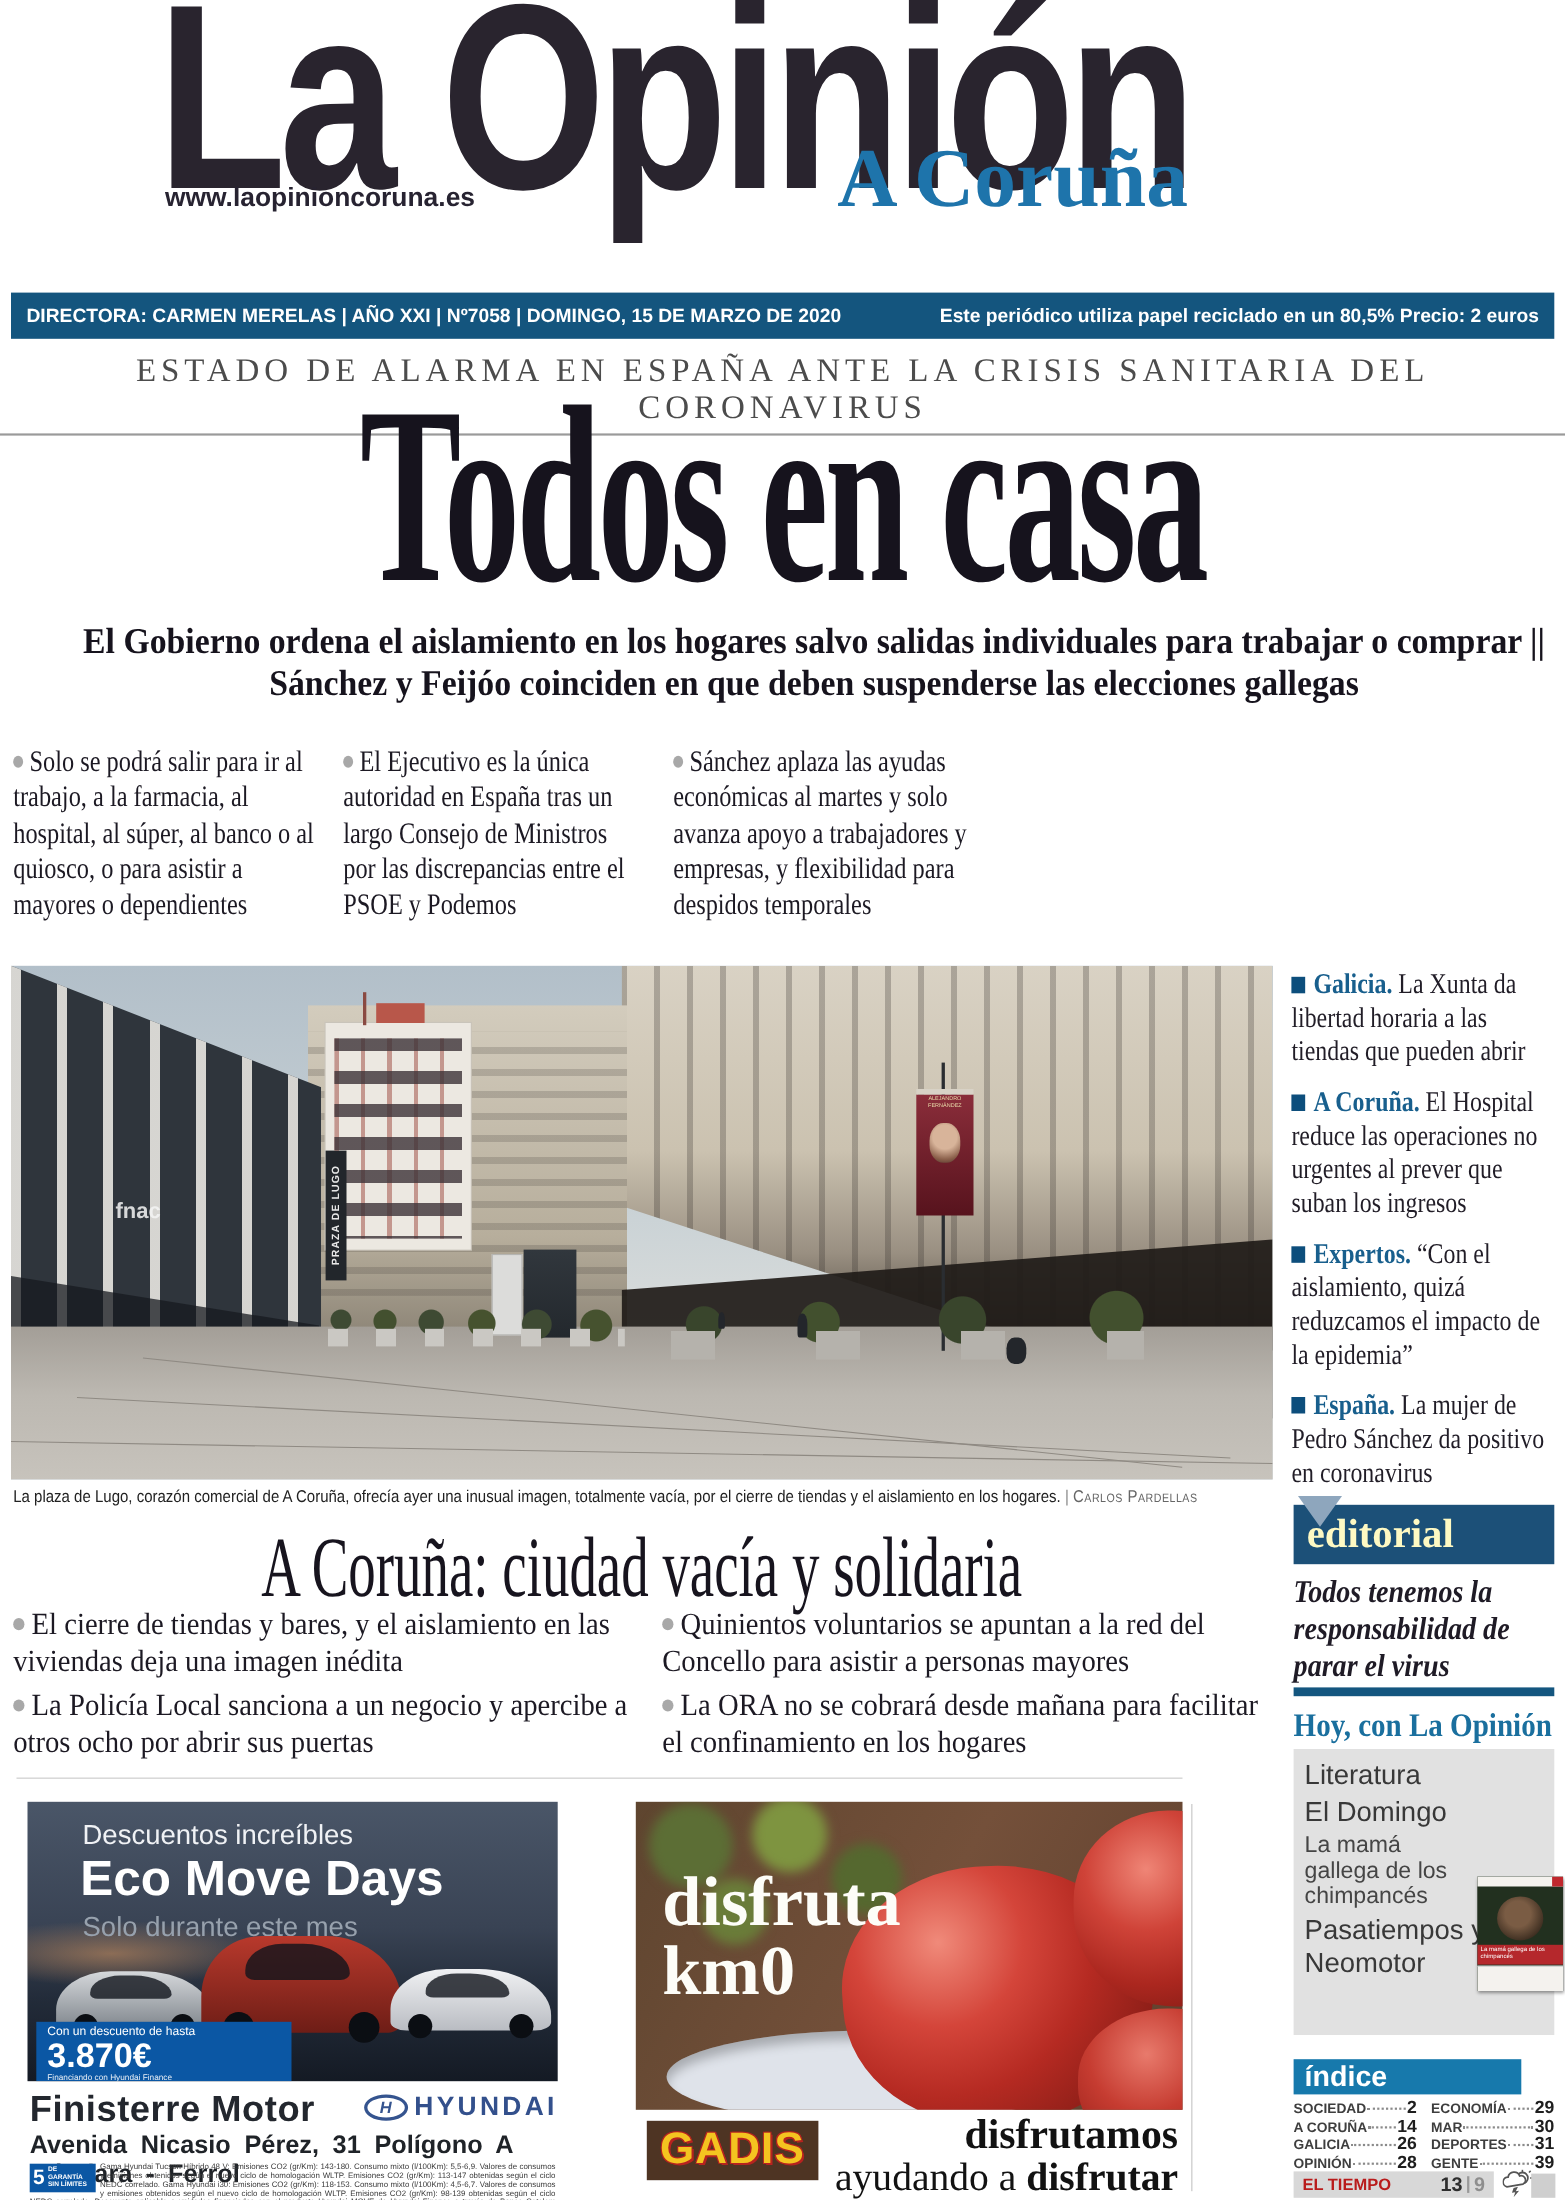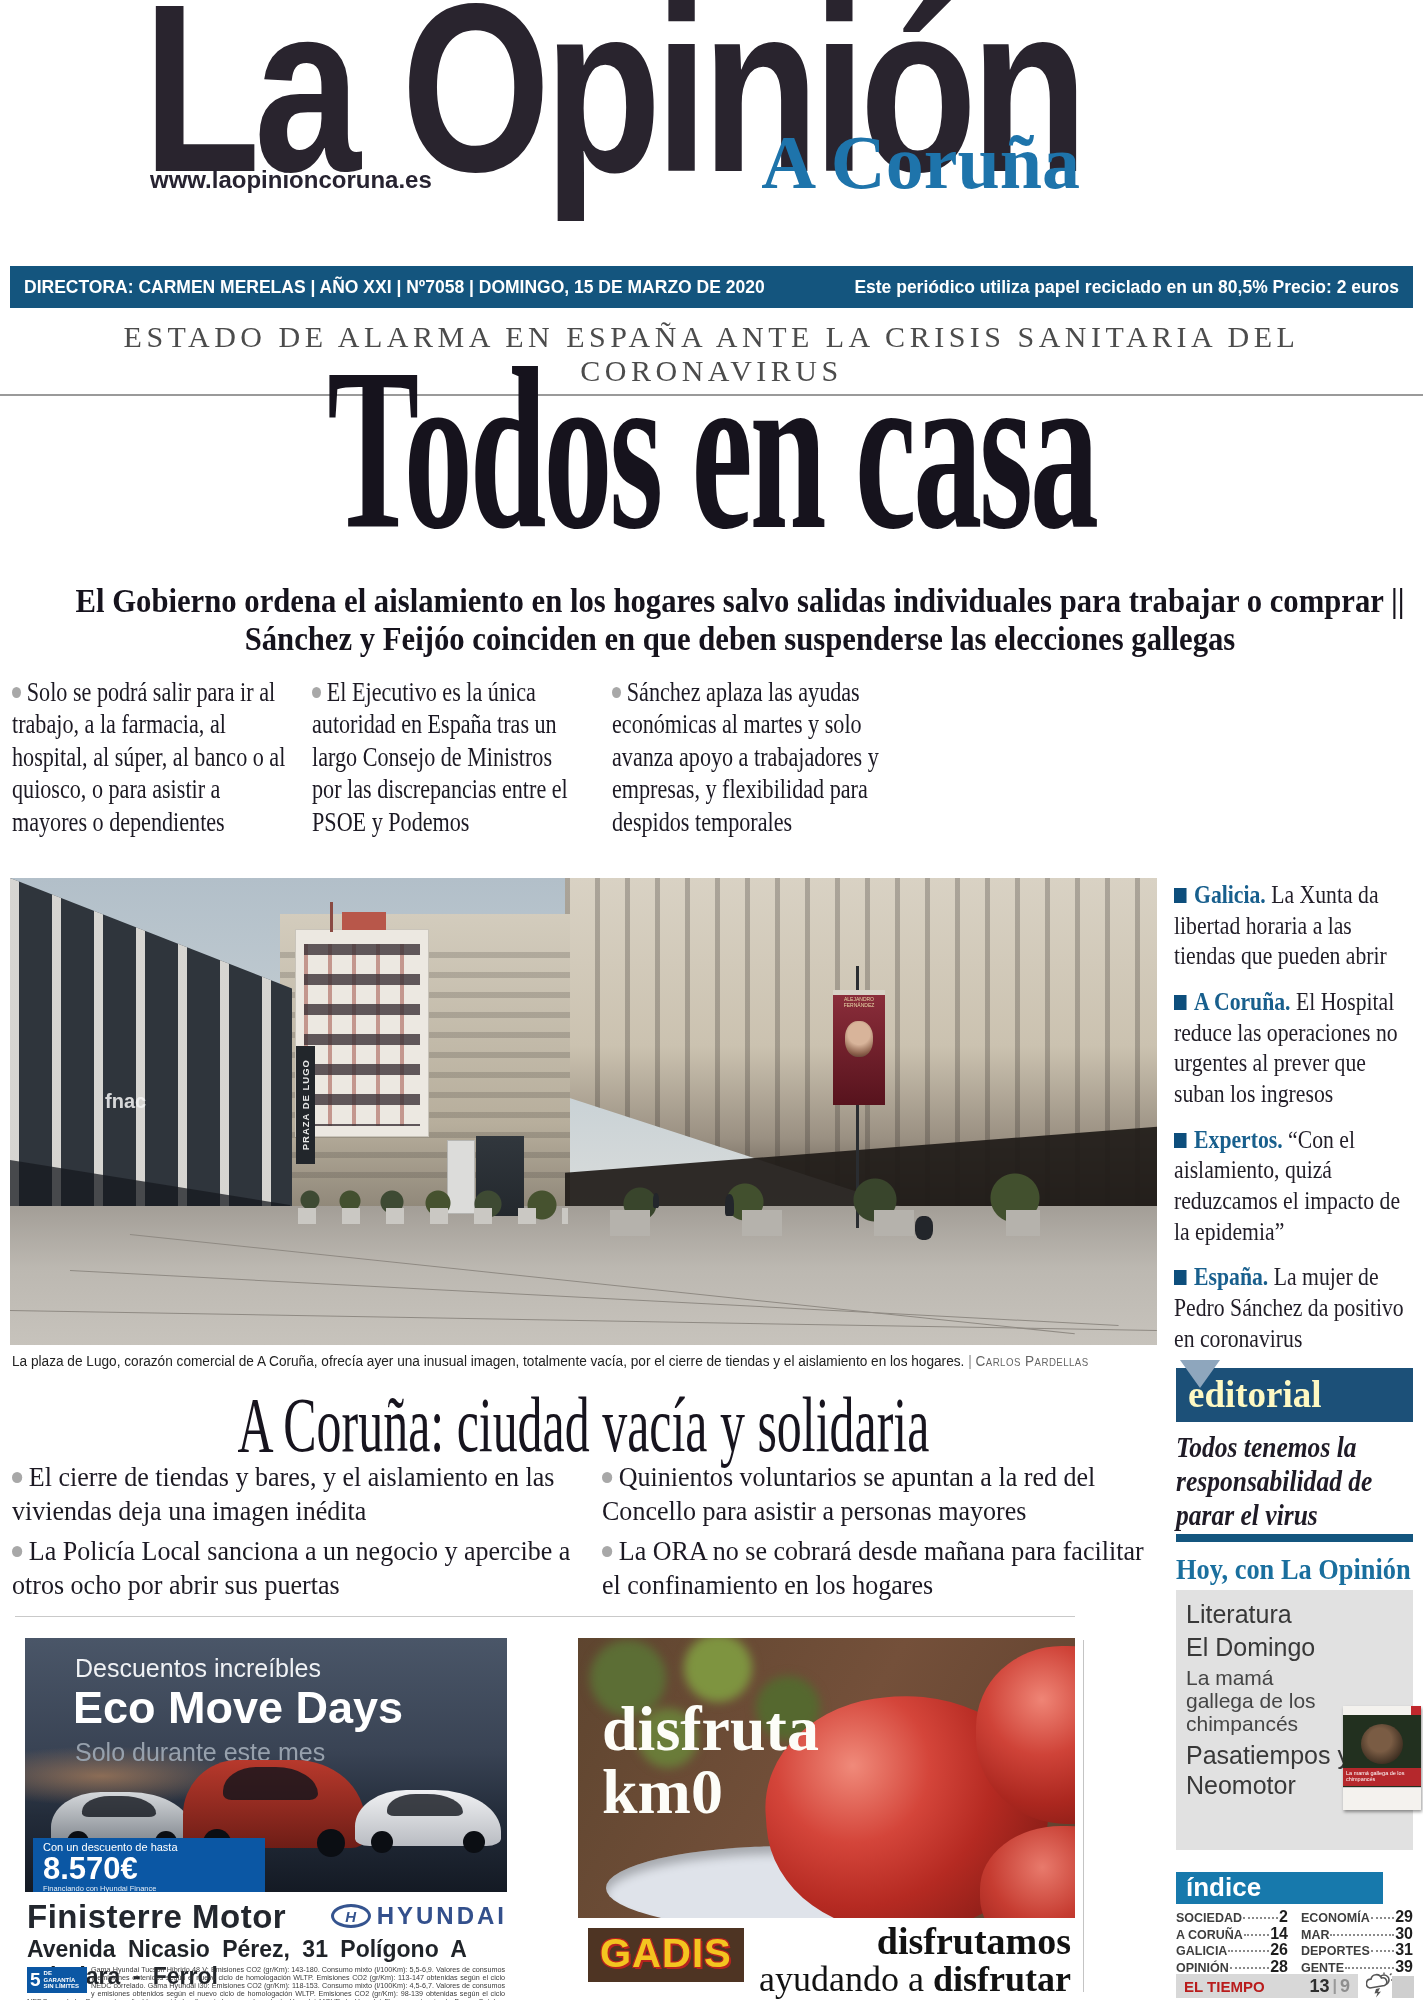--- a/index.html
+++ b/index.html
@@ -17,21 +17,21 @@
   .dateline{position:absolute;left:10px;top:266px;width:1403px;height:42px;background:#14557e;
     color:#fff;font-family:"Liberation Sans",sans-serif;font-weight:bold;font-size:17.5px;
     display:flex;justify-content:space-between;align-items:center;padding:0 14px;box-sizing:border-box;}
   
   .kicker-wrap{position:absolute;left:0;top:320px;width:1423px;text-align:center;}
   .kicker{display:inline-block;font-size:30px;letter-spacing:4.5px;color:#4c4c4c;
     border-bottom:2px solid #9a9a9a;padding:0 6px 6px;}
   .headline-wrap{position:absolute;left:0;top:352px;width:1423px;text-align:center;}
   .headline{display:inline-block;font-weight:bold;font-size:230px;line-height:.85;
     letter-spacing:-5px;color:#16131d;transform:scaleX(.6);white-space:nowrap;}
-  .deck-wrap{position:absolute;left:0;top:566px;width:1148px;text-align:center;margin-top:17px;}
+  .deck-wrap{position:absolute;left:0;top:566px;width:1148px;text-align:center;}
   .deck{display:inline-block;width:1480px;font-weight:bold;font-size:33px;line-height:1.14;
     color:#16131d;transform:scaleX(.93);}
   .lead-cols{position:absolute;left:12px;top:676px;display:grid;grid-template-columns:repeat(4,280px);gap:20px;}
   .col-inner{width:335px;transform:scaleX(.82);transform-origin:0 0;font-size:27px;line-height:1.2;color:#1c1923;}
   .dot{display:inline-block;width:11px;height:11px;border-radius:50%;background:#a8a8a8;margin-right:7px;transform:translateY(-3px);}
   
   .photo{position:absolute;left:10px;top:878px;width:1147px;height:467px;overflow:hidden;background:#c3ccd1;}
   .ph{position:absolute;}
   .ph-sky{inset:0;background:linear-gradient(180deg,#b2bfc9 0%,#c8d1d5 45%,#d9dcdb 70%);}
   .ph-right{left:555px;top:0;width:592px;height:420px;
@@ -418,21 +418,21 @@
         <div class="wheel" style="right:20px;width:28px;height:28px;bottom:-9px;"></div>
       </div>
       <div class="car" style="left:330px;top:152px;width:146px;height:56px;">
         <div class="car-body" style="background:linear-gradient(180deg,#f0f1f3,#b9bcc2);"></div>
         <div class="car-glass"></div>
         <div class="wheel" style="left:16px;"></div>
         <div class="wheel" style="right:16px;"></div>
       </div>
       <div class="hy-price">
         <div class="p1">Con un descuento de hasta</div>
-        <div class="p2">8.570€</div>
+        <div class="p2">3.870€</div>
         <div class="p3">Financiando con Hyundai Finance</div>
       </div>
     </div>
     <div class="hy-dealer">Finisterre Motor</div>
     <div class="hy-brand">
       <span class="hy-oval">H</span>
       <span class="hy-word">HYUNDAI</span>
     </div>
     <div class="hy-addr">Avenida Nicasio Pérez, 31 Polígono A Gándara - Ferrol</div>
     <div class="hy-fine">

